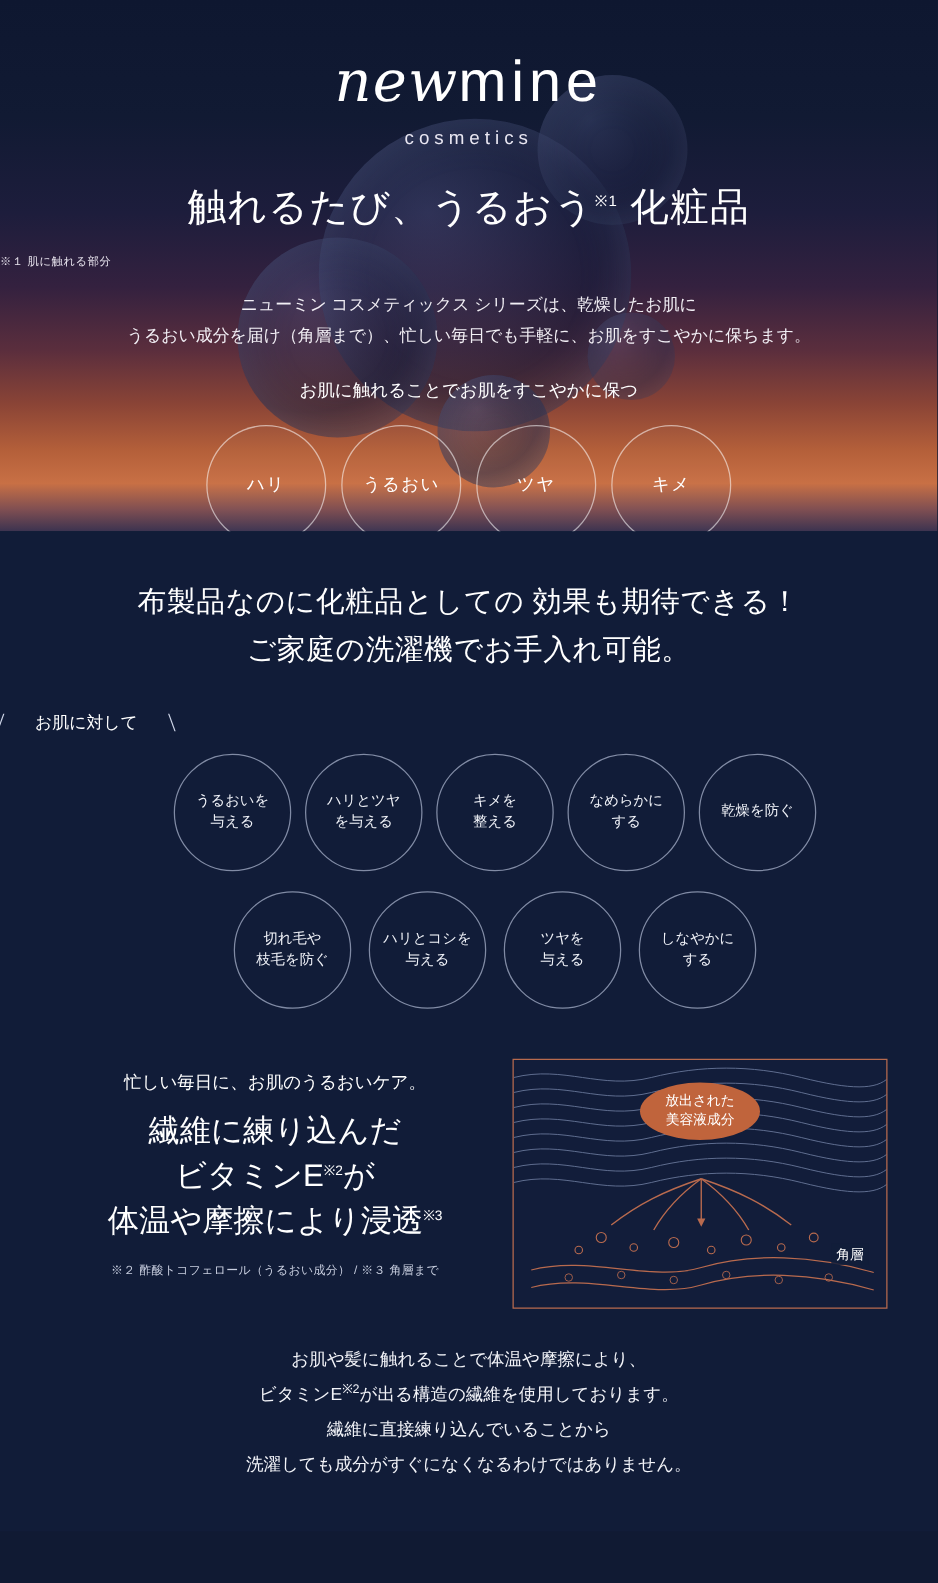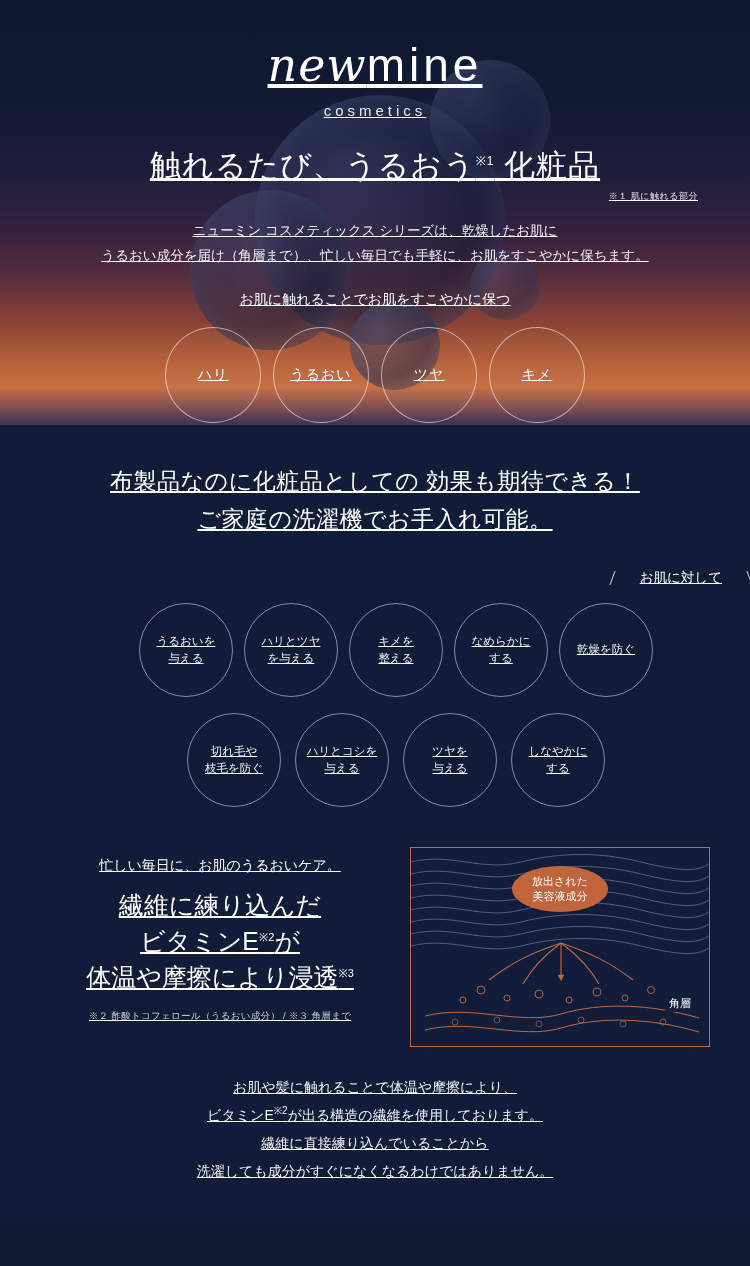--- a/index.html
+++ b/index.html
@@ -9,21 +9,20 @@
     font-family: "Liberation Sans", sans-serif;
     background: #101a33;
     color: #ffffff;
     overflow: hidden;
   }
   .page {
     position: relative;
     width: 750px;
     height: 1266px;
     overflow: hidden;
-    text-decoration: underline;
   }
 
   
   .hero {
     position: relative;
     width: 750px;
     height: 425px;
     background:
       linear-gradient(to bottom,
         #0e1730 0%,
@@ -84,23 +83,23 @@
   }
   .hero-title {
     margin-top: 26px;
     font-size: 31px;
     font-weight: 400;
     letter-spacing: 1px;
     color: #ffffff;
   }
   .hero-title sup { font-size: 12px; vertical-align: super; }
   .hero-note {
-    margin-top: 3px;
+    margin-top: 16px;
     margin-right: 52px;
-    text-align: right;
+    text-align: left;
     font-size: 9px;
     color: #e6e2ec;
     letter-spacing: .5px;
   }
   .hero-desc {
     margin-top: 16px;
     font-size: 13.5px;
     line-height: 1.85;
     color: #f2eff5;
     font-weight: 300;
@@ -141,21 +140,21 @@
     font-size: 23px;
     line-height: 1.65;
     font-weight: 400;
     color: #ffffff;
     letter-spacing: .5px;
   }
   .bracket-label {
     margin-top: 30px;
     display: flex;
     align-items: center;
-    justify-content: flex-end;
+    justify-content: flex-start;
     gap: 14px;
     font-size: 13.5px;
     color: #ffffff;
     font-weight: 300;
   }
   .bracket-label .sl { display: inline-block; width: 14px; height: 14px; border-left: 1px solid #cfd6e8; transform: skewX(-20deg); }
   .bracket-label .sr { display: inline-block; width: 14px; height: 14px; border-right: 1px solid #cfd6e8; transform: skewX(20deg); }
 
   .circle-row {
     margin-top: 16px;

